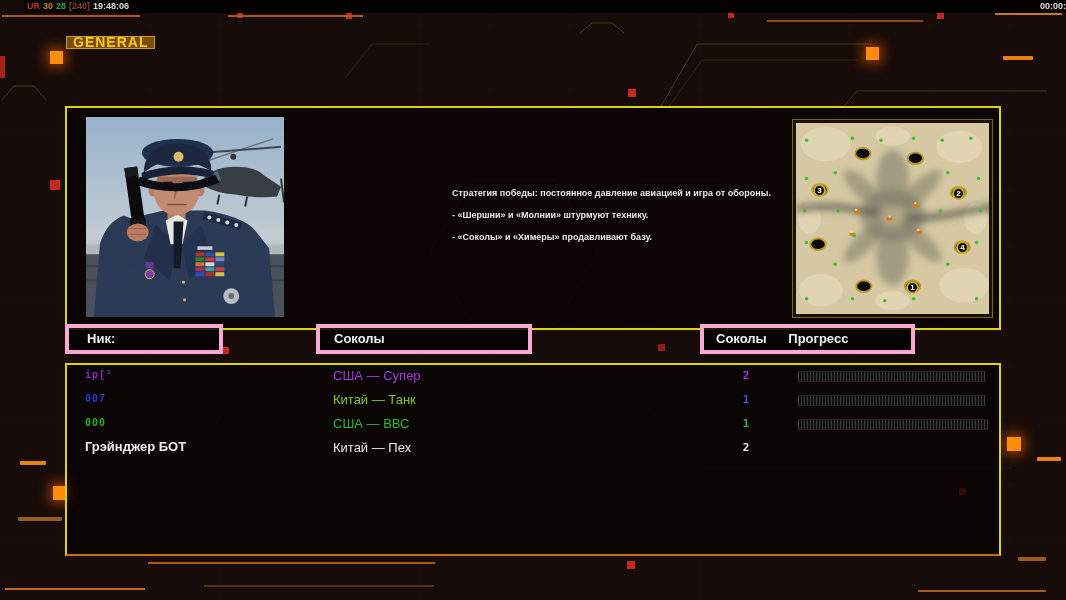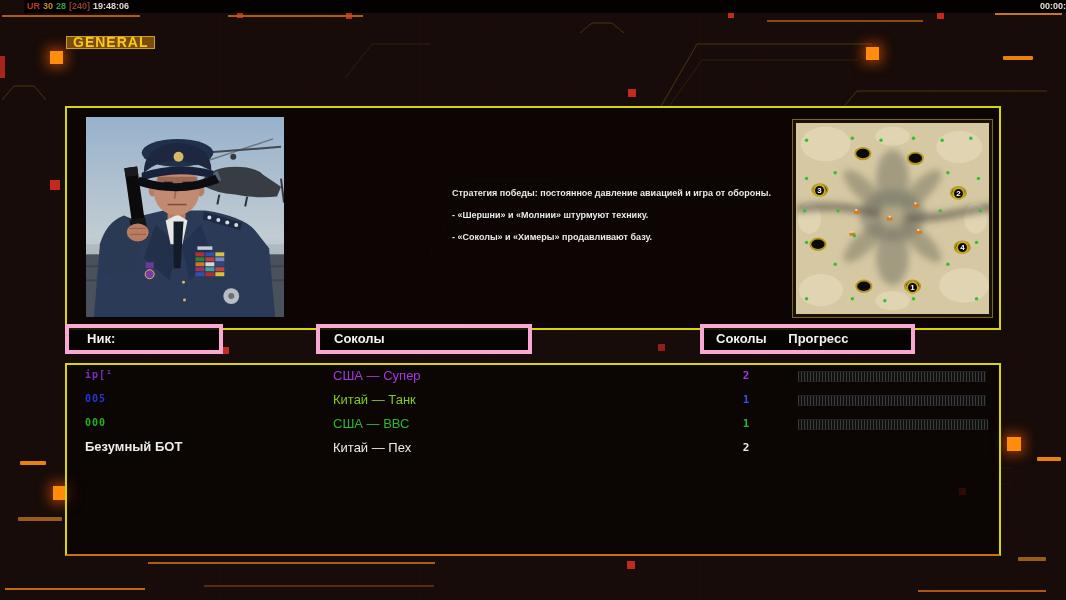--- a/index.html
+++ b/index.html
@@ -327,33 +327,33 @@
   </div>
 
   <div class="table-panel">
     <div class="prow" style="top:2px">
       <span class="pname" style="color: rgb(123, 47, 192);">ip[¹</span>
       <span class="pgen" style="color: rgb(164, 56, 224);">США — Супер</span>
       <span class="pteam" style="color: rgb(164, 56, 224);">2</span>
       <div class="pbar"></div>
     </div>
     <div class="prow" style="top:26px">
-      <span class="pname" style="color: rgb(36, 56, 216);">005</span>
+      <span class="pname" style="color: rgb(36, 56, 216);">007</span>
       <span class="pgen" style="color: #84cc16;">Китай — Танк</span>
       <span class="pteam" style="color: rgb(58, 80, 224);">1</span>
       <div class="pbar"></div>
     </div>
     <div class="prow" style="top:50px">
       <span class="pname" style="color: rgb(32, 176, 32); text-align: right;">000</span>
       <span class="pgen" style="color: rgb(44, 184, 44);">США — ВВС</span>
       <span class="pteam" style="color: rgb(44, 184, 44);">1</span>
       <div class="pbar" style="width:190px"></div>
     </div>
     <div class="prow" style="top:74px">
-      <span class="pname big" style="color: rgb(236, 236, 236);">Безумный БОТ</span>
+      <span class="pname big" style="color: rgb(236, 236, 236);">Грэйнджер БОТ</span>
       <span class="pgen" style="color: rgb(236, 236, 236);">Китай — Пех</span>
       <span class="pteam" style="color: rgb(236, 236, 236);">2</span>
 
     </div>
   </div>
 
 
 </div>
 
 </body></html>

